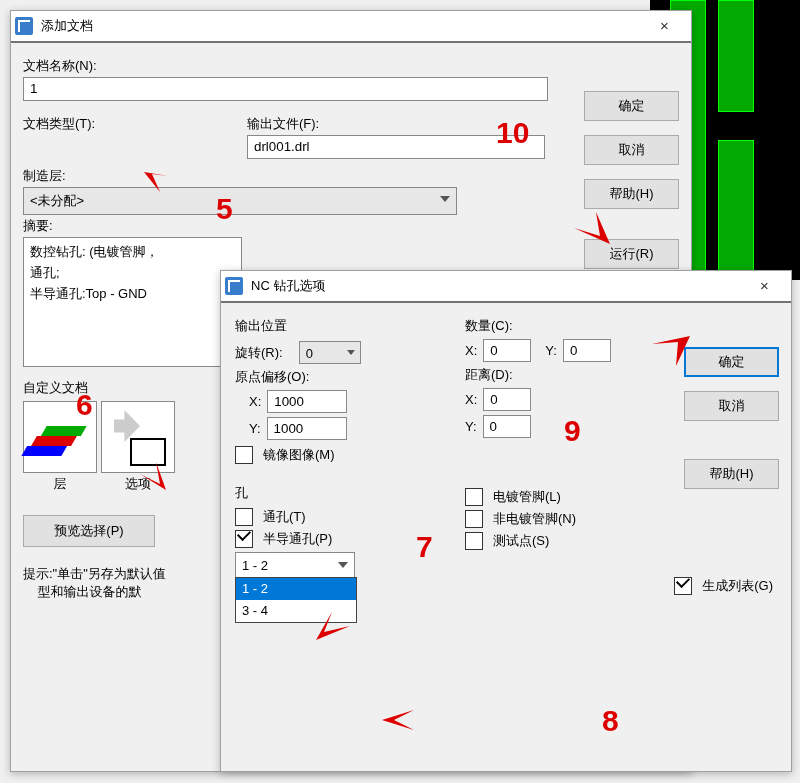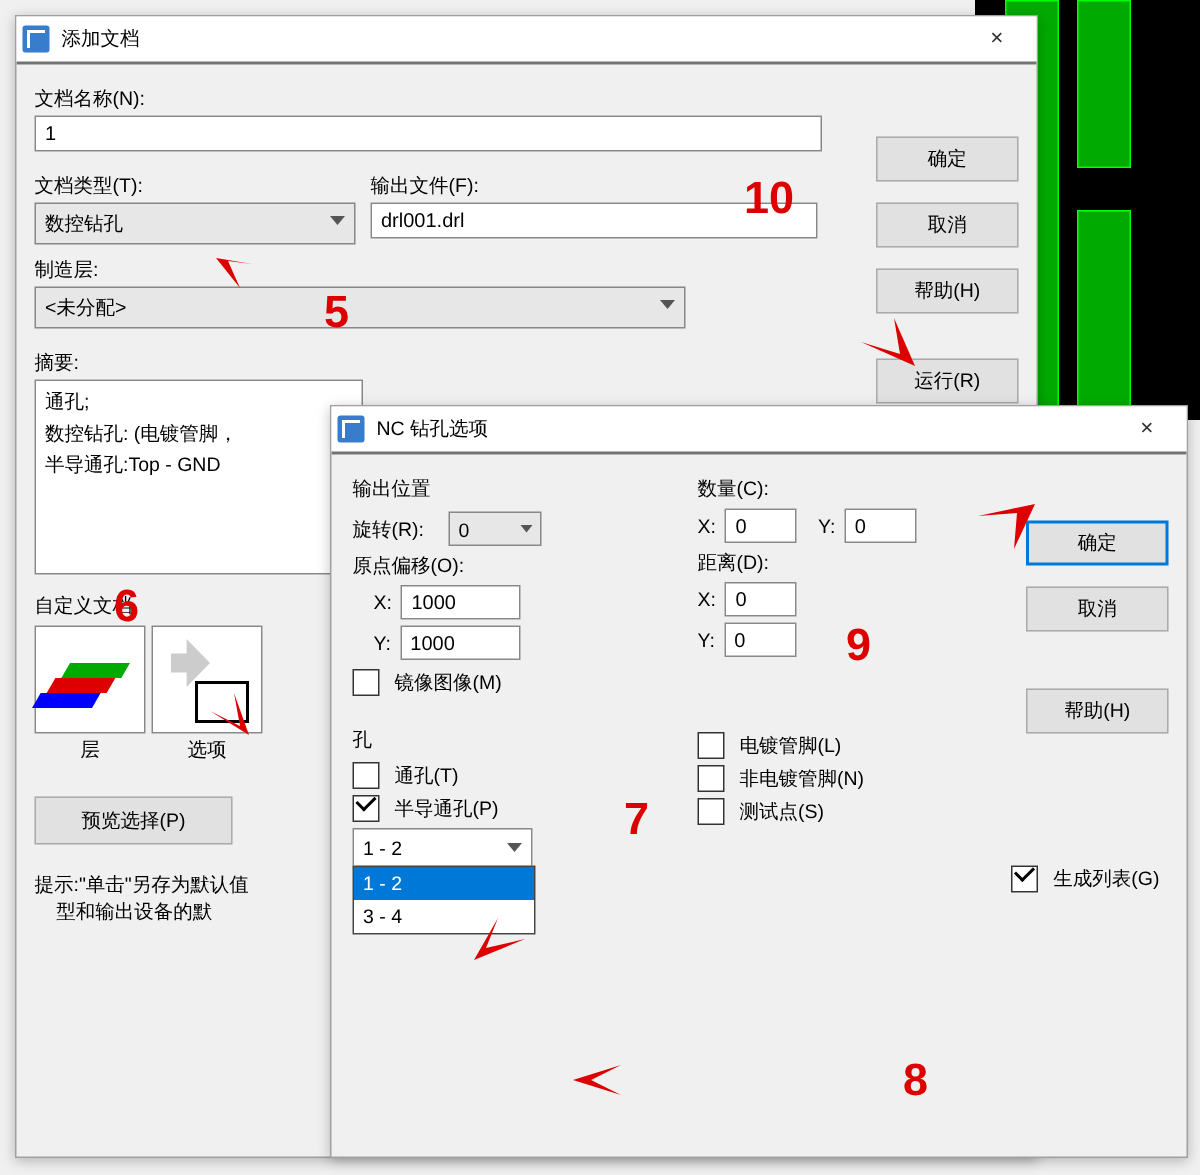--- a/index.html
+++ b/index.html
@@ -272,41 +272,37 @@
   </div>
   <div class="body">
     <div class="row" style="align-items:flex-start;">
       <div class="col" style="max-width:530px;">
         <div class="label">文档名称(N):</div>
         <input class="field" style="width: 525px;" value="1">
         
         <div class="row" style="margin-top:10px;">
           <div style="width:210px;">
             <div class="label">文档类型(T):</div>
-            <div class="select" style="width:200px;">
-              <span>数控钻孔</span>
-              <span class="chev"></span>
-            </div>
           </div>
           <div style="flex:1;">
             <div class="label">输出文件(F):</div>
             <input class="field" style="width: 298px;" value="drl001.drl">
           </div>
         </div>
 
         <div class="label" style="margin-top:8px;">制造层:</div>
         <div class="select" style="width:420px;">
           <span>&lt;未分配&gt;</span>
           <span class="chev"></span>
         </div>
 
-        <div class="label" style="margin-top:14px;">摘要:</div>
+        <div class="label" style="margin-top:2px;">摘要:</div>
         <div class="summary" style="width:205px;">
+          <div>数控钻孔: (电镀管脚，</div>
           <div>通孔;</div>
-          <div>数控钻孔: (电镀管脚，</div>
           <div>半导通孔:Top - GND</div>
         </div>
 
         <div class="custom-doc">
           <div class="label" style="margin-top:12px;">自定义文档</div>
           <div class="iconbtns">
             <div>
               <div class="bigicon layers"></div>
               <div class="iconcap">层</div>
             </div>

